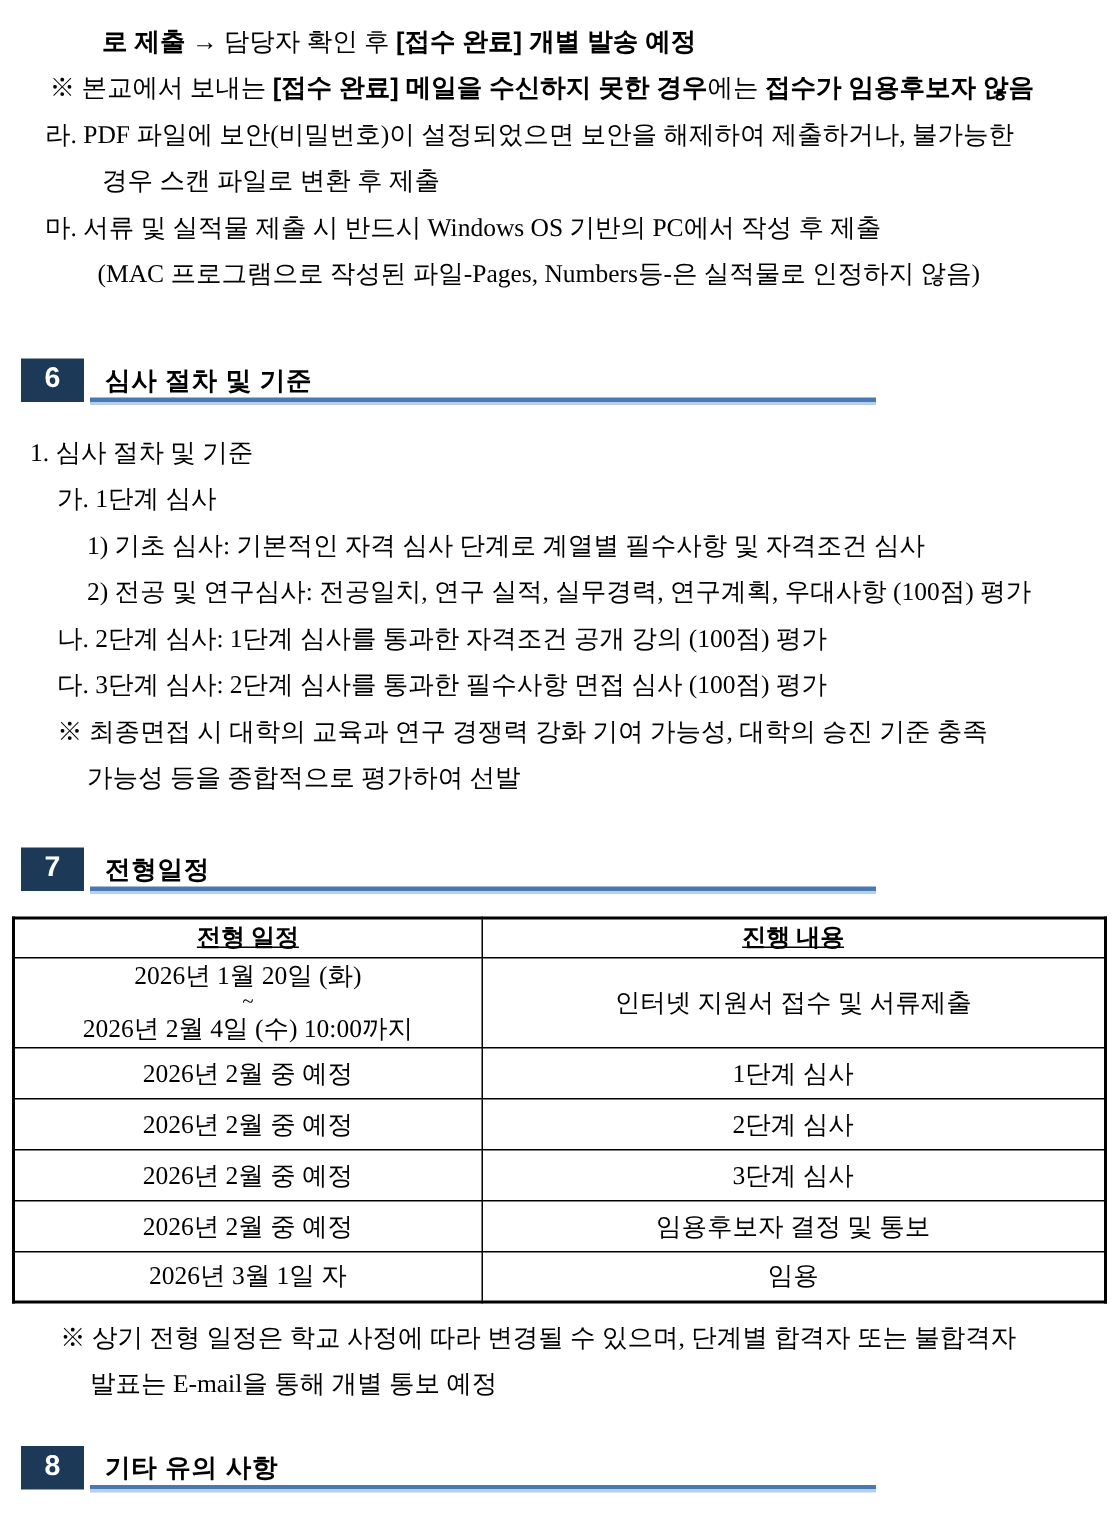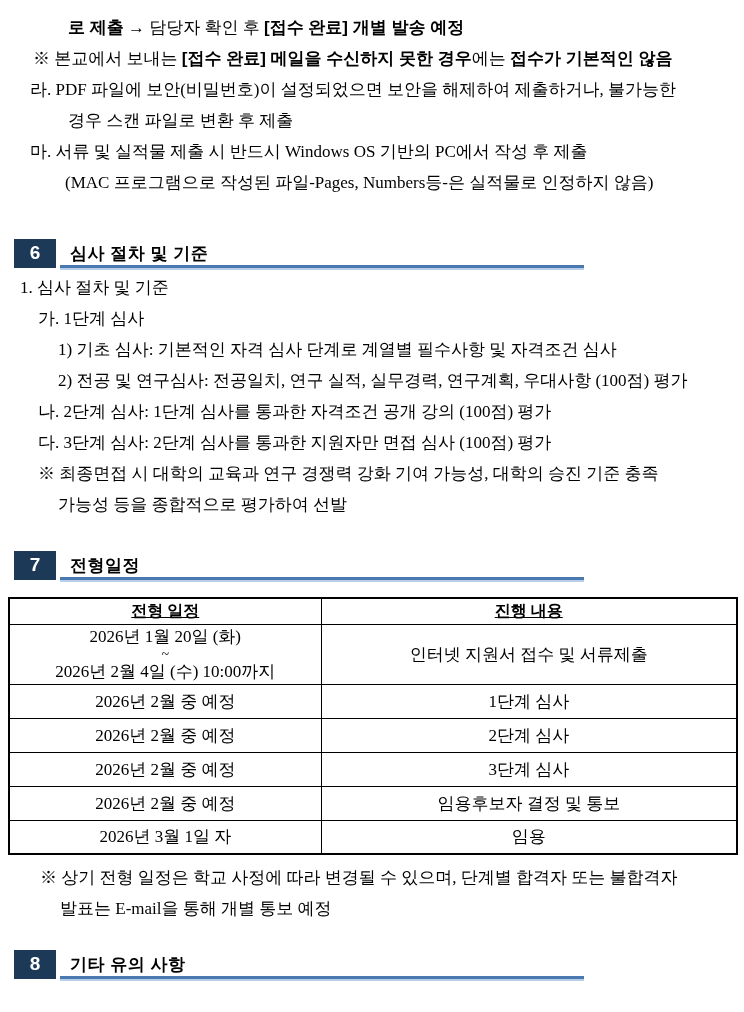--- a/index.html
+++ b/index.html
@@ -46,21 +46,21 @@
     font-family: "Liberation Sans", "DejaVu Sans", sans-serif;
     font-weight: 700; font-size: 17px; letter-spacing: 0.5px;
     white-space: nowrap;
   }
   .sec-line {
     height: 5px; margin-left: 52px; margin-top: -3px;
     background: linear-gradient(180deg, var(--underline-dark) 0%, var(--underline-dark) 55%, var(--underline-light) 55%, var(--underline-light) 100%);
   }
 
   #section6 { margin-top: 40px; }
-  .criteria-list { margin-top: 2px; font-family: Liberation Serif, serif; }
+  .criteria-list { margin-top: 16px; font-family: Liberation Serif, serif; }
   .criteria-list .line { line-height: 31px; }
   .ind0 { margin-left: 12px; }
   .ind1 { margin-left: 30px; }
   .ind2 { margin-left: 50px; }
 
   #section7 { margin-top: 30px; }
 
   table.schedule {
     border-collapse: collapse;
     table-layout: fixed;
@@ -93,40 +93,40 @@
 
   #section8 { margin-top: 25px; }
 </style>
 </head>
 <body>
 
 <div class="page">
 
   <div>
     <p class="line ml60"><span class="bg">로 제출</span><span> → 담당자 확인 후 </span><span class="bg">[접수 완료] 개별 발송 예정</span></p>
-    <p class="line ml25"><span>※ 본교에서 보내는 </span><span class="bg">[접수 완료] 메일을 수신하지 못한 경우</span><span>에는 </span><span class="bg">접수가 기본적인 않음</span></p>
+    <p class="line ml25"><span>※ 본교에서 보내는 </span><span class="bg">[접수 완료] 메일을 수신하지 못한 경우</span><span>에는 </span><span class="bg">접수가 임용후보자 않음</span></p>
     <p class="line ml22">라. PDF 파일에 보안(비밀번호)이 설정되었으면 보안을 해제하여 제출하거나, 불가능한</p>
     <p class="line ml60">경우 스캔 파일로 변환 후 제출</p>
     <p class="line ml22">마. 서류 및 실적물 제출 시 반드시 Windows OS 기반의 PC에서 작성 후 제출</p>
     <p class="line ml57">(MAC 프로그램으로 작성된 파일-Pages, Numbers등-은 실적물로 인정하지 않음)</p>
   </div>
 
   <div class="sec" id="section6">
     <div class="sec-row">
       <div class="sec-num">6</div>
       <div class="sec-title">심사 절차 및 기준</div>
     </div>
     <div class="sec-line"></div>
     <div class="criteria-list">
       <p class="line ind0">1. 심사 절차 및 기준</p>
       <p class="line ind1">가. 1단계 심사</p>
       <p class="line ind2">1) 기초 심사: 기본적인 자격 심사 단계로 계열별 필수사항 및 자격조건 심사</p>
       <p class="line ind2">2) 전공 및 연구심사: 전공일치, 연구 실적, 실무경력, 연구계획, 우대사항 (100점) 평가</p>
       <p class="line ind1">나. 2단계 심사: 1단계 심사를 통과한 자격조건 공개 강의 (100점) 평가</p>
-      <p class="line ind1">다. 3단계 심사: 2단계 심사를 통과한 지원자만 면접 심사 (100점) 평가</p>
+      <p class="line ind1">다. 3단계 심사: 2단계 심사를 통과한 필수사항 면접 심사 (100점) 평가</p>
       <p class="line ind1">※ 최종면접 시 대학의 교육과 연구 경쟁력 강화 기여 가능성, 대학의 승진 기준 충족</p>
       <p class="line ind2">가능성 등을 종합적으로 평가하여 선발</p>
     </div>
   </div>
 
   <div class="sec" id="section7">
     <div class="sec-row">
       <div class="sec-num">7</div>
       <div class="sec-title">전형일정</div>
     </div>

